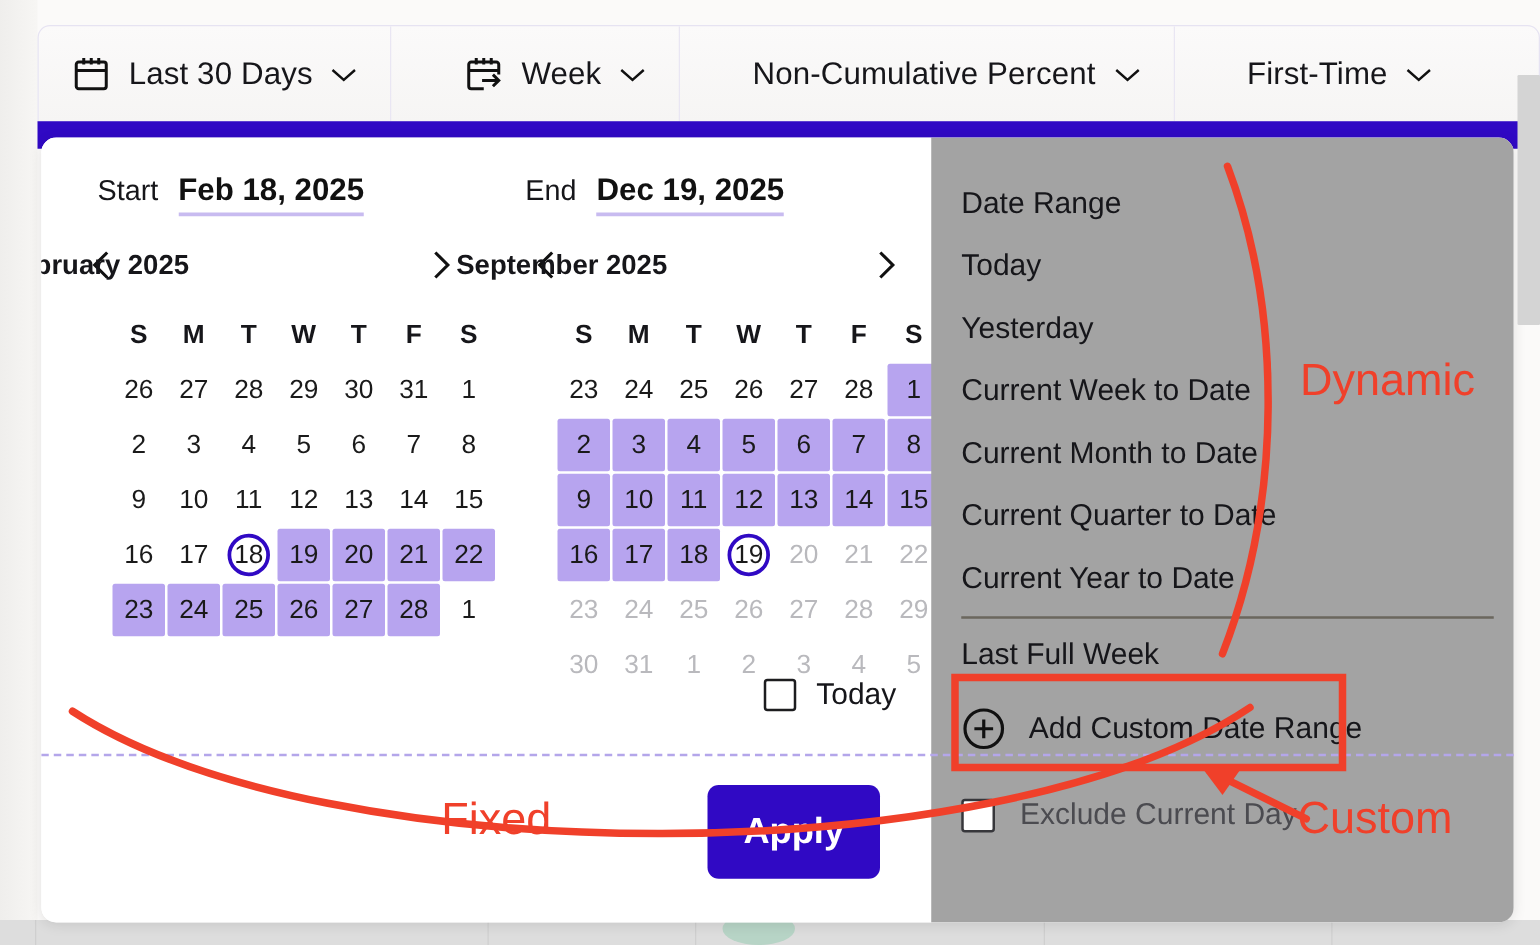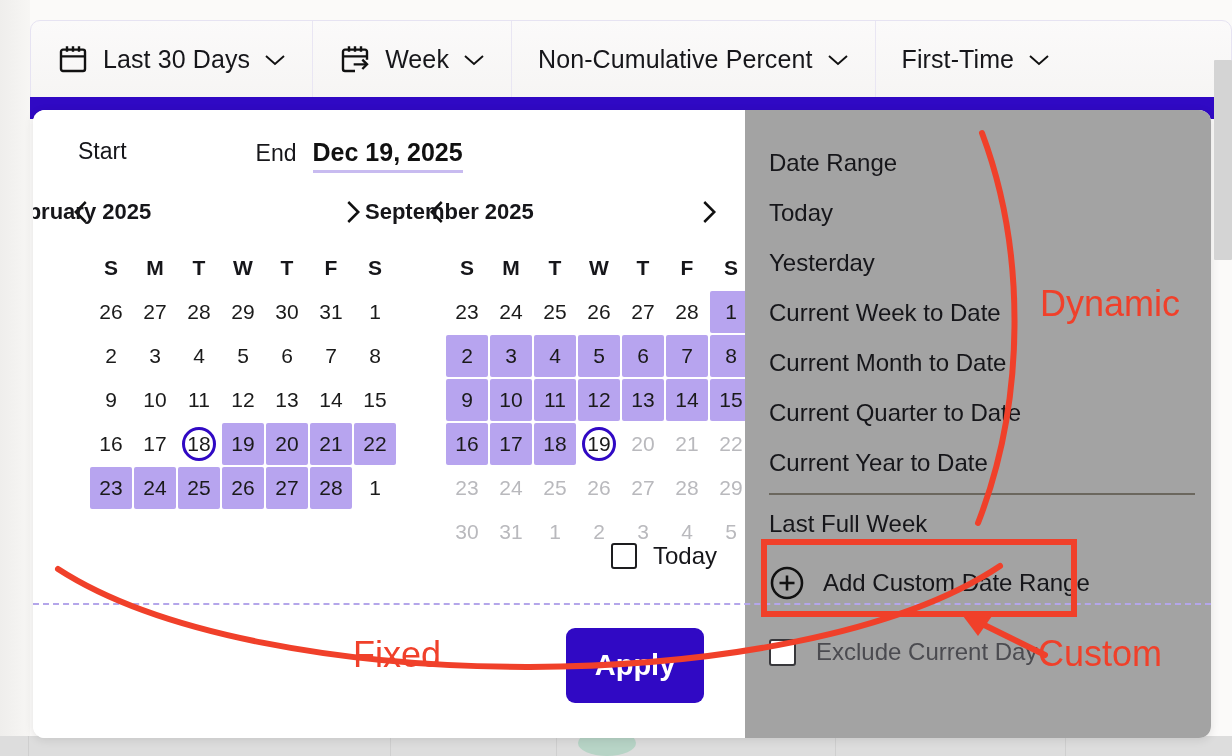--- a/index.html
+++ b/index.html
@@ -22,20 +22,21 @@
   }
 
   
   .toolbar {
     position:absolute; left:30px; top:20px; width:1202px; height:78px;
     background: linear-gradient(to bottom,#fbfafa 0%, #f6f5f4 100%);
     border:1px solid #e6e3f2;
     border-radius:10px 10px 0 0;
     display:flex; align-items:stretch;
     overflow:hidden;
+    gap:32px;
   }
   .tb-item {
     display:flex; align-items:center; gap:14px;
     padding:0 26px;
     border-right:1px solid #e9e6f3;
     height:100%;
     color:#111; font-size:25px; letter-spacing:.1px;
     white-space:nowrap;
   }
   .tb-item:last-child { border-right:none; }
@@ -276,20 +277,21 @@
 
   <div class="blue-strip"></div>
 
   <div class="panel">
 
     <div class="cal-side">
 
       <div class="range-row">
         <div class="range-grp start">
           <span class="range-lbl">Start</span>
+          <span class="range-val">Feb 18, 2025</span>
         </div>
         <div class="range-grp end">
           <span class="range-lbl">End</span>
           <span class="range-val">Dec 19, 2025</span>
         </div>
       </div>
 
       <div class="months">
         <div class="month feb">
           <div class="mnav">

